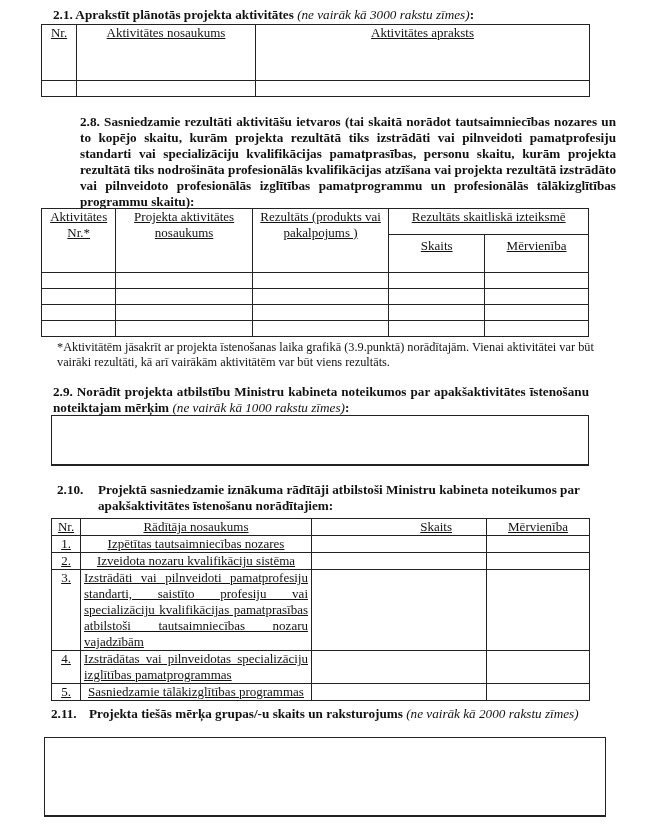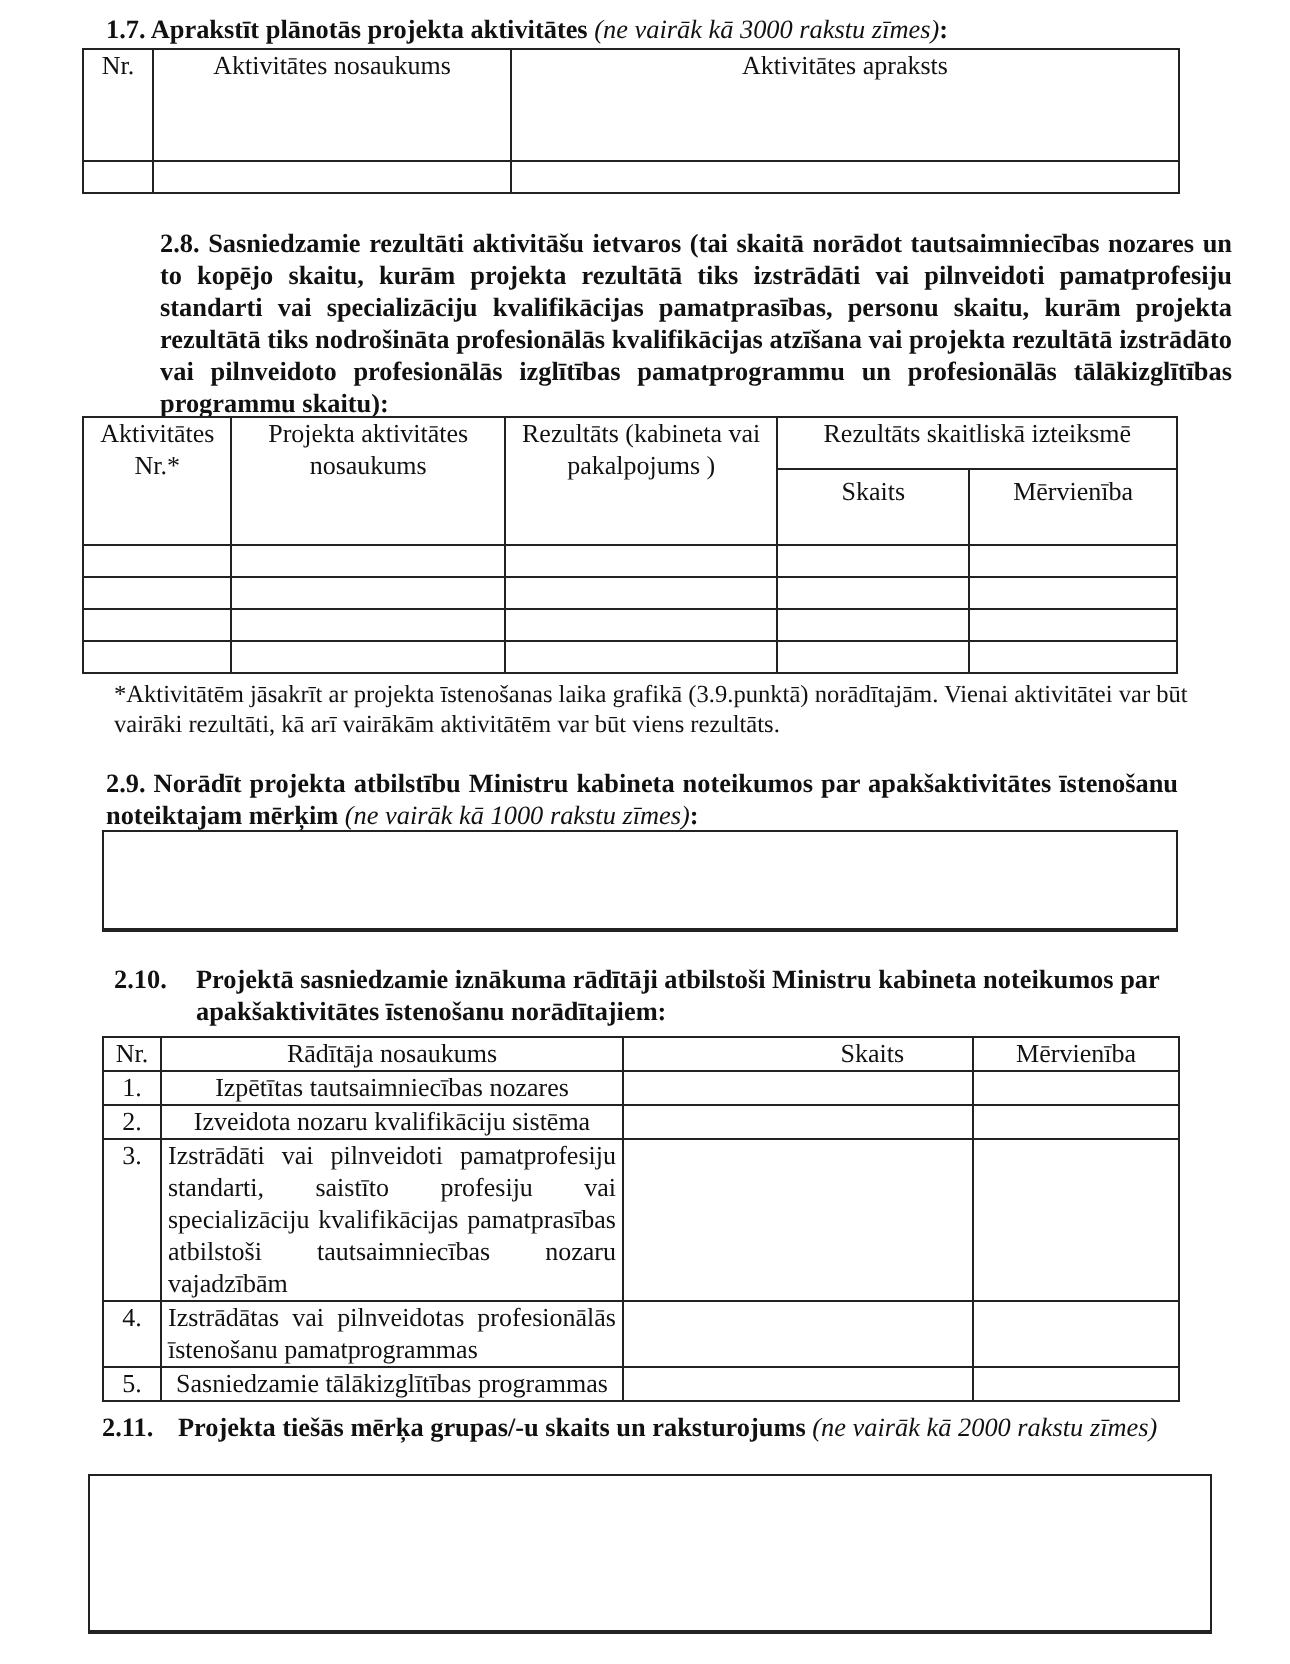--- a/index.html
+++ b/index.html
@@ -5,32 +5,32 @@
   html, body { margin: 0; padding: 0; background: #ffffff; }
   body {
     width: 645px; height: 832px; position: relative; overflow: hidden;
     font-family: "Liberation Serif", "DejaVu Serif", serif;
     color: #111; font-size: 13px;
   }
   .abs { position: absolute; }
   .heading { font-weight: bold; font-size: 13.2px; line-height: 16px; }
   .heading i { font-weight: normal; font-style: italic; }
   .justify { text-align: justify; text-align-last: left; }
-  table { border-collapse: collapse; position: absolute; table-layout: fixed; }
+  table { border-collapse: collapse; position: absolute; table-layout: fixed; text-decoration: underline; }
   td { border: 1px solid #222; padding: 0 3px; vertical-align: top; font-size: 13px; line-height: 16px; text-align: center; }
   .outer { border: 1.5px solid #222; }
   .center { text-align: center; }
   .box { position: absolute; border: 1px solid #222; border-bottom-width: 2px; border-right-width: 1.5px; }
   .footnote { font-size: 12.3px; line-height: 15px; }
 </style>
 </head>
 <body>
 
 <div class="abs heading" style="left:53px; top:7px; width:560px; white-space:nowrap;">
-  <span>1.7.</span>
+  <span>2.1.</span>
   <span>Aprakstīt plānotās projekta aktivitātes</span>
   <i>(ne vairāk kā 3000 rakstu zīmes)</i><span>:</span>
 </div>
 
 <table class="outer" style="left:41px; top:24px; width:548px;">
   <colgroup>
       <col style="width:35px">
       <col style="width:179px">
       <col style="width:334px">
     </colgroup>
@@ -58,21 +58,21 @@
       <col style="width:73px">
       <col style="width:134px">
       <col style="width:134px">
       <col style="width:94px">
       <col style="width:102px">
     </colgroup>
   <tbody>
       <tr style="height:26px">
     <td class="center" rowspan="2">Aktivitātes Nr.*</td>
     <td class="center" rowspan="2">Projekta aktivitātes nosaukums</td>
-    <td class="center" rowspan="2">Rezultāts (kabineta vai pakalpojums )</td>
+    <td class="center" rowspan="2">Rezultāts (produkts vai pakalpojums )</td>
     <td class="center" colspan="2">Rezultāts skaitliskā izteiksmē</td>
   </tr>
   <tr style="height:38px">
     <td class="center" style="padding-top:3px">Skaits</td>
     <td class="center" style="padding-top:3px">Mērvienība</td>
   </tr>
   <tr style="height:16px">
     <td></td>
     <td></td>
     <td></td>
@@ -146,21 +146,21 @@
     <td></td>
   </tr>
   <tr style="height:62px">
     <td class="center">3.</td>
     <td class="justify">Izstrādāti vai pilnveidoti pamatprofesiju standarti, saistīto profesiju vai specializāciju kvalifikācijas pamatprasības atbilstoši tautsaimniecības nozaru vajadzībām</td>
     <td colspan="2"></td>
     <td></td>
   </tr>
   <tr style="height:32px">
     <td class="center">4.</td>
-    <td class="justify">Izstrādātas vai pilnveidotas profesionālās īstenošanu pamatprogrammas</td>
+    <td class="justify">Izstrādātas vai pilnveidotas specializāciju izglītības pamatprogrammas</td>
     <td colspan="2"></td>
     <td></td>
   </tr>
   <tr style="height:16px">
     <td class="center">5.</td>
     <td>Sasniedzamie tālākizglītības programmas</td>
     <td colspan="2"></td>
     <td></td>
   </tr>
 </tbody>

